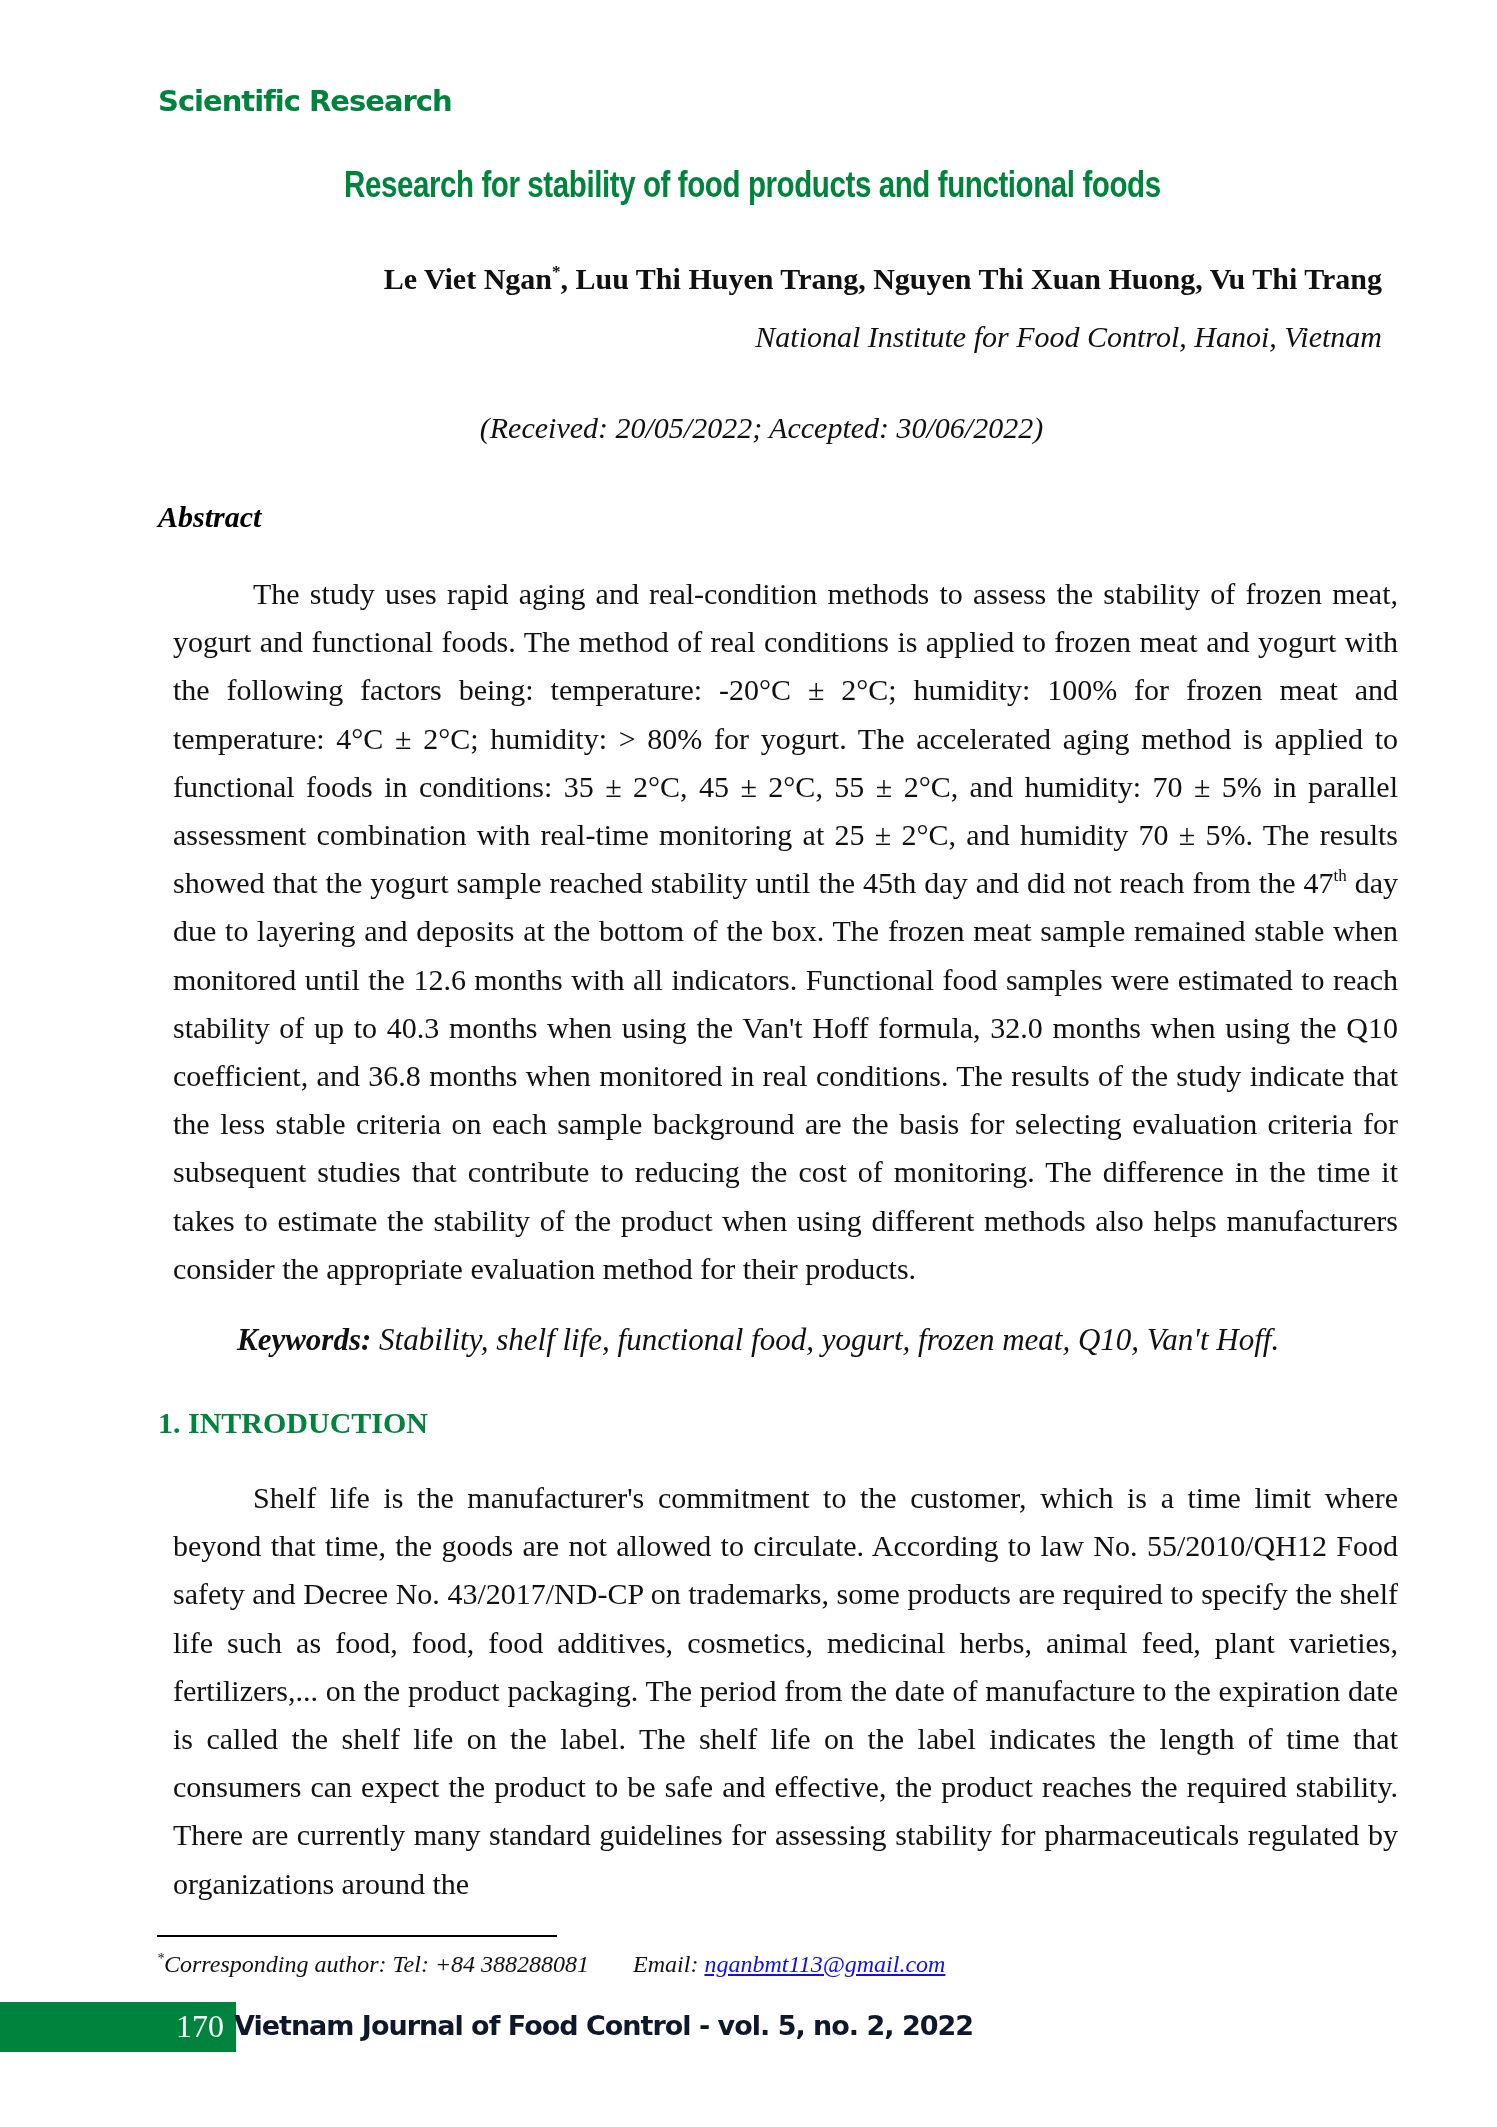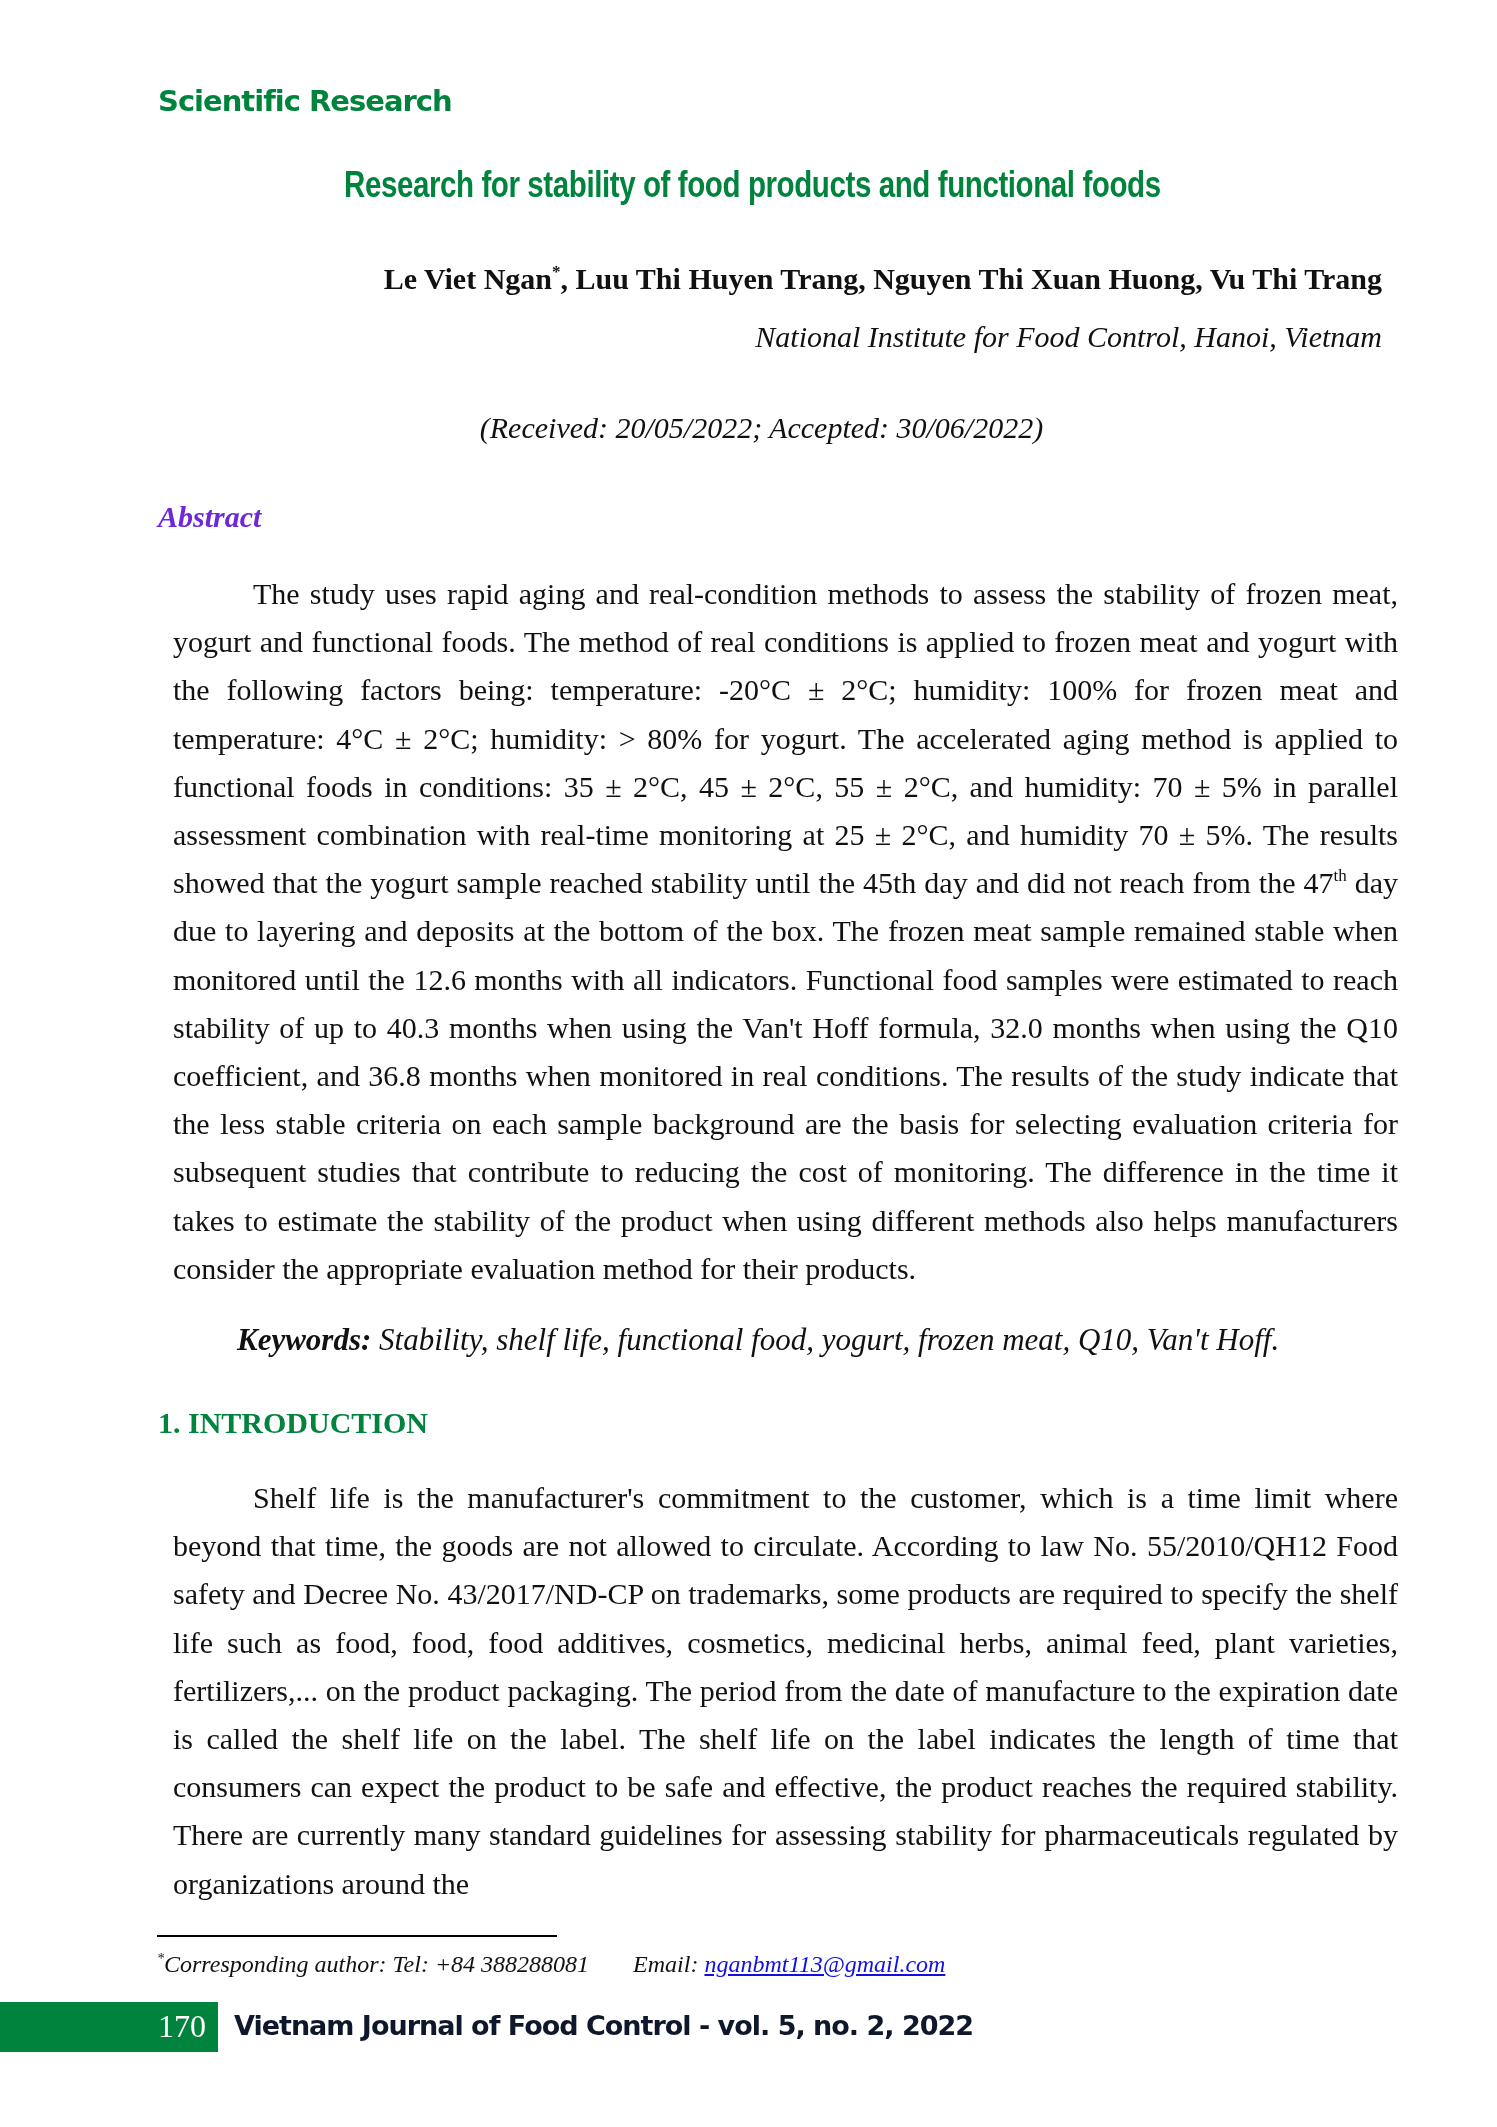--- a/index.html
+++ b/index.html
@@ -13,39 +13,39 @@
          font-size: 36px; color: #00843D; letter-spacing: -0.5px;
          transform: scaleX(0.82); transform-origin: 770px 0; }
   .authors { position: absolute; right: 115px; top: 262px; font-weight: bold;
          font-size: 30px; white-space: nowrap; }
   .authors sup { font-size: 17px; vertical-align: 12px; line-height: 0; }
   .affil { position: absolute; right: 115px; top: 320px; font-style: italic;
          font-size: 30px; white-space: nowrap; }
   .dates { position: absolute; left: 13px; width: 1497px; top: 411px; text-align: center;
          font-style: italic; font-size: 30px; }
   .abstract-head { position: absolute; left: 158px; top: 500px; font-style: italic;
-         font-weight: bold; font-size: 30px; color: #6d28d9; }
+         font-weight: bold; font-size: 30px; color: #000000; }
   .para { position: absolute; left: 157px; width: 1225px; font-size: 30px;
          line-height: 48.2px; text-align: justify; text-indent: 80px; margin: 16px; }
   .para sup { font-size: 17px; vertical-align: 12px; line-height: 0; }
   .abstract-body { top: 554px; }
   .keywords { position: absolute; left: 237px; top: 1322px; font-size: 31px; white-space: nowrap; }
   .keywords b { font-style: italic; }
   .keywords i { font-style: italic; }
   .intro-head { position: absolute; left: 158px; top: 1406px; font-weight: bold;
          font-size: 30px; color: #00843D; }
   .intro-body { top: 1458px; }
   .footnote-rule { position: absolute; left: 157px; top: 1935px; width: 400px;
          height: 2px; background: #000; }
   .footnote { position: absolute; left: 157px; top: 1951px; font-style: italic;
          font-size: 24px; white-space: nowrap; }
   .footnote sup { font-size: 14px; vertical-align: 9px; line-height: 0; }
   .footnote .gap { display: inline-block; width: 44px; }
   .footnote a { color: #1010e0; text-decoration: underline; }
-  .footer-box { position: absolute; left: 0; top: 2002px; width: 218px; height: 50px;
+  .footer-box { position: absolute; left: 0; top: 2002px; width: 236px; height: 50px;
          background: #00843D; }
   .page-num { position: absolute; right: 12px; top: 6px; color: #fff; font-size: 32px;
          font-family: "Liberation Serif", serif; }
   .journal { position: absolute; left: 234px; top: 2010px; color: #0f172a;
          font-family: "DejaVu Sans", "Liberation Sans", sans-serif; font-weight: bold;
          font-size: 27px; letter-spacing: -1px; white-space: nowrap; }
 </style>
 </head>
 <body>
 

